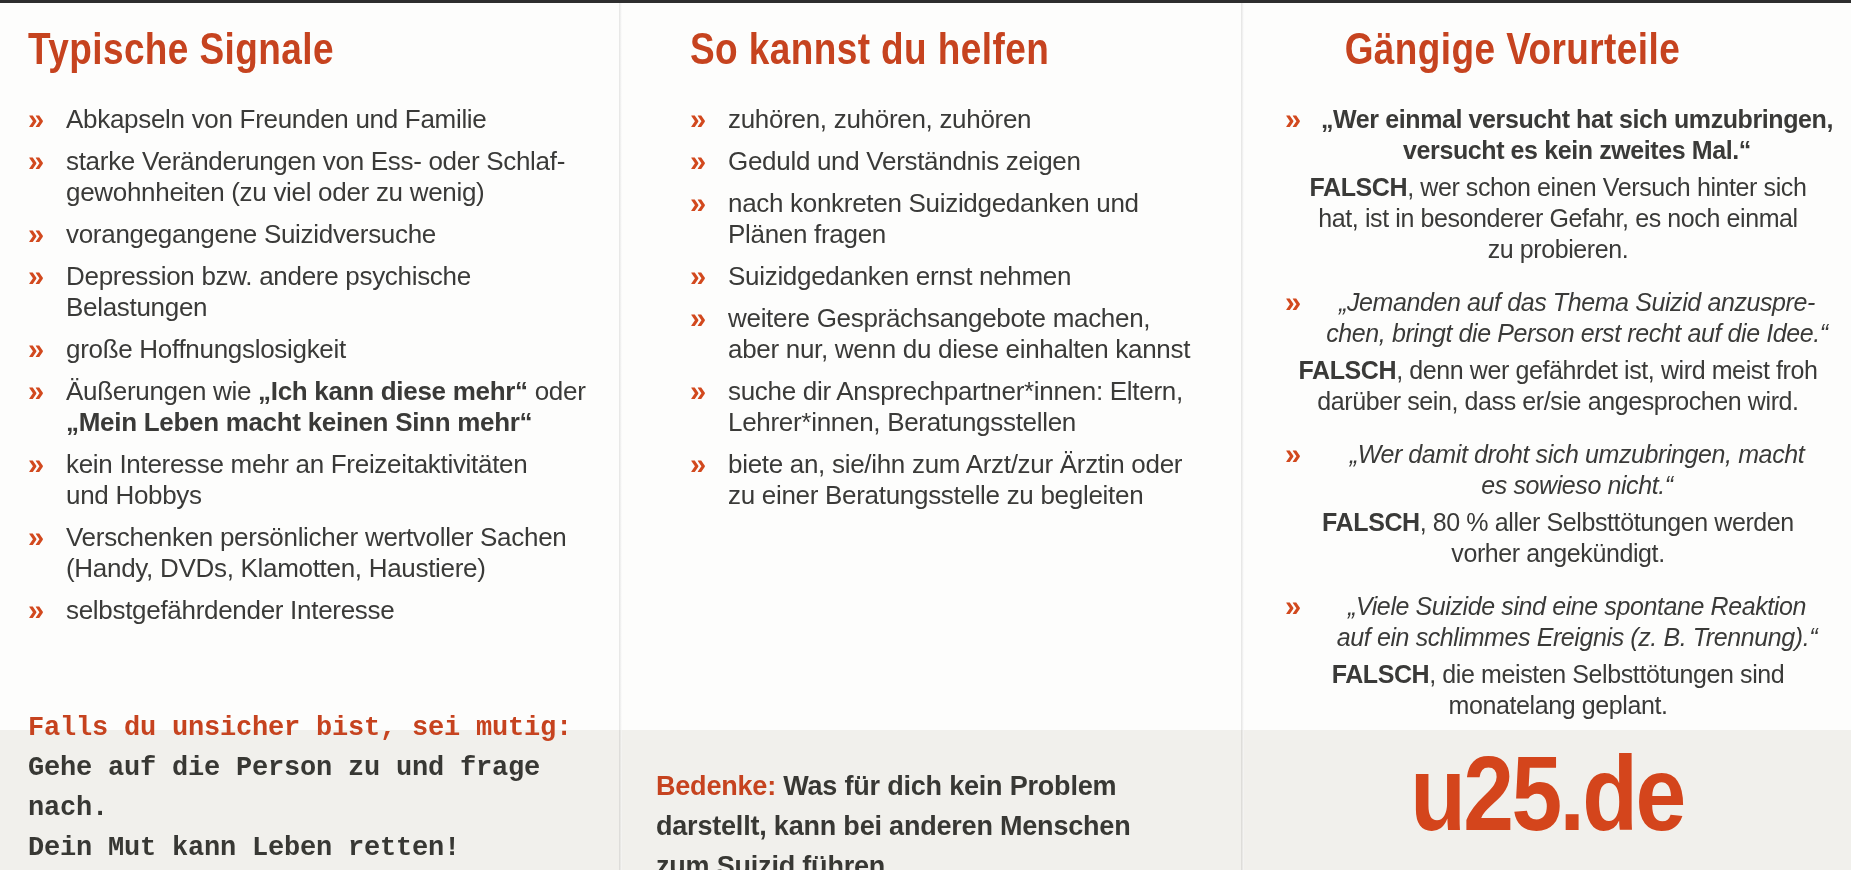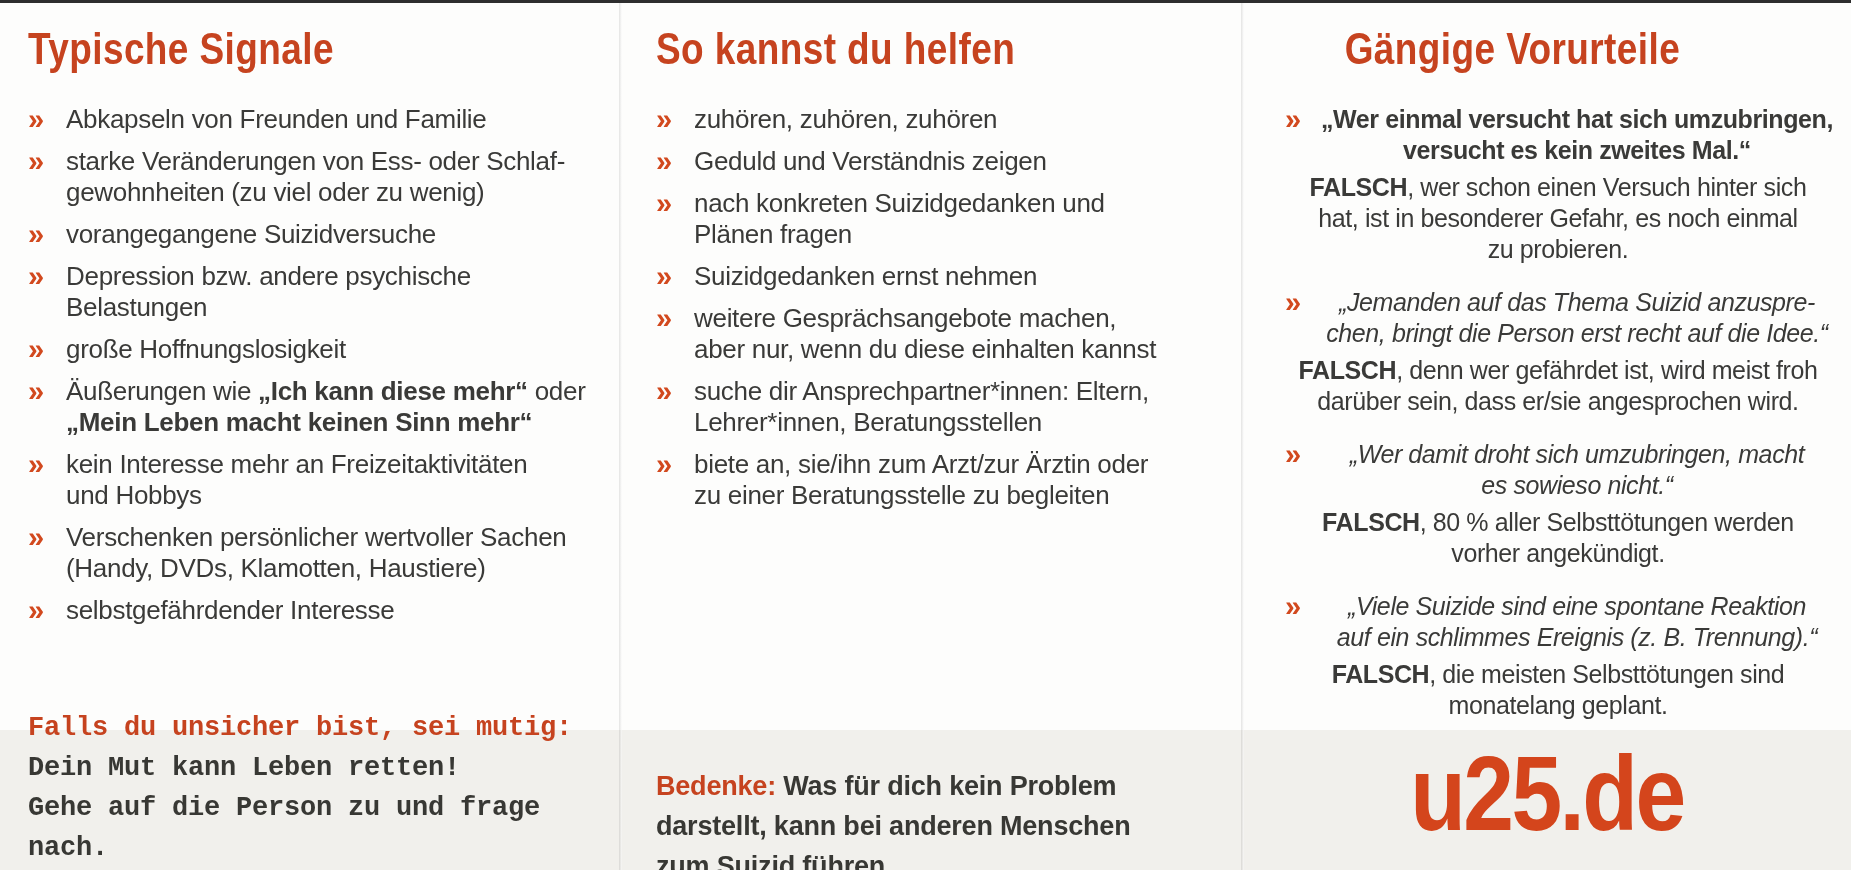--- a/index.html
+++ b/index.html
@@ -22,21 +22,21 @@
   .sheet{position:relative;width:1851px;height:870px;background:var(--page-bg);}
   .top-edge{position:absolute;left:0;top:0;width:100%;height:3px;background:var(--edge);}
   .footer-band{position:absolute;left:0;top:730px;width:100%;height:140px;background:var(--footer-bg);}
   .fold{position:absolute;top:0;bottom:0;width:3px;
         background:linear-gradient(to right, var(--fold), rgba(255,255,255,0.55));}
   .fold1{left:619px;}
   .fold2{left:1241px;}
 
   .panel{position:absolute;top:0;height:730px;}
   .p1{left:0;width:600px;padding:24px 14px 0 28px;}
-  .p2{left:620px;width:623px;padding:24px 10px 0 36px;}
+  .p2{left:654px;width:623px;padding:24px 10px 0 36px;}
   .p3{left:1243px;width:608px;padding:24px 8px 0 30px;text-align:center;}
 
   .head{
     color:var(--accent);
     font-size:44px;
     font-weight:bold;
     letter-spacing:0.5px;
     transform:scaleX(0.84);
     transform-origin:left top;
     white-space:nowrap;
@@ -200,22 +200,22 @@
           <div class="txt"><span class="i">„Viele Suizide sind eine spontane Reaktion
 auf ein schlimmes Ereignis (z. B. Trennung).“</span></div>
         </div>
         <div class="plain"><span class="b">FALSCH</span><span>, die meisten Selbsttötungen sind
 monatelang geplant.</span></div>
       </div>
   </section>
 
   <div class="footer f1">
     <div class="lead">Falls du unsicher bist, sei mutig:</div>
+    <div class="fline">Gehe auf die Person zu und frage nach.</div>
     <div class="fline">Dein Mut kann Leben retten!</div>
-    <div class="fline">Gehe auf die Person zu und frage nach.</div>
   </div>
 
   <div class="footer f2">
     <p class="fpara"><span class="lead">Bedenke: </span><span>Was für dich kein Problem
 darstellt, kann bei anderen Menschen
 zum Suizid führen.</span></p>
   </div>
 
   <div class="footer f3">
     <span class="logo">u25.de</span>

